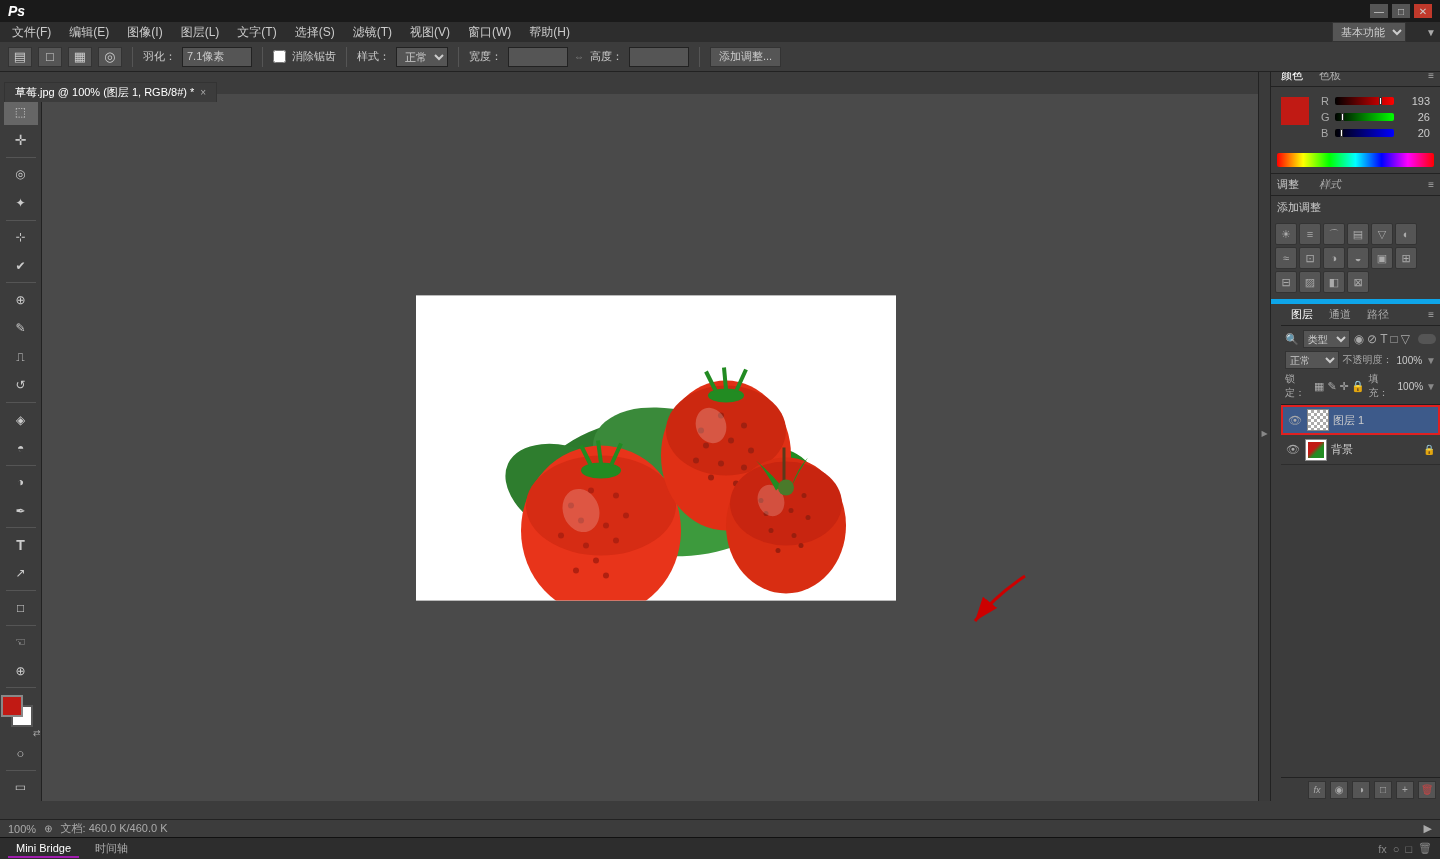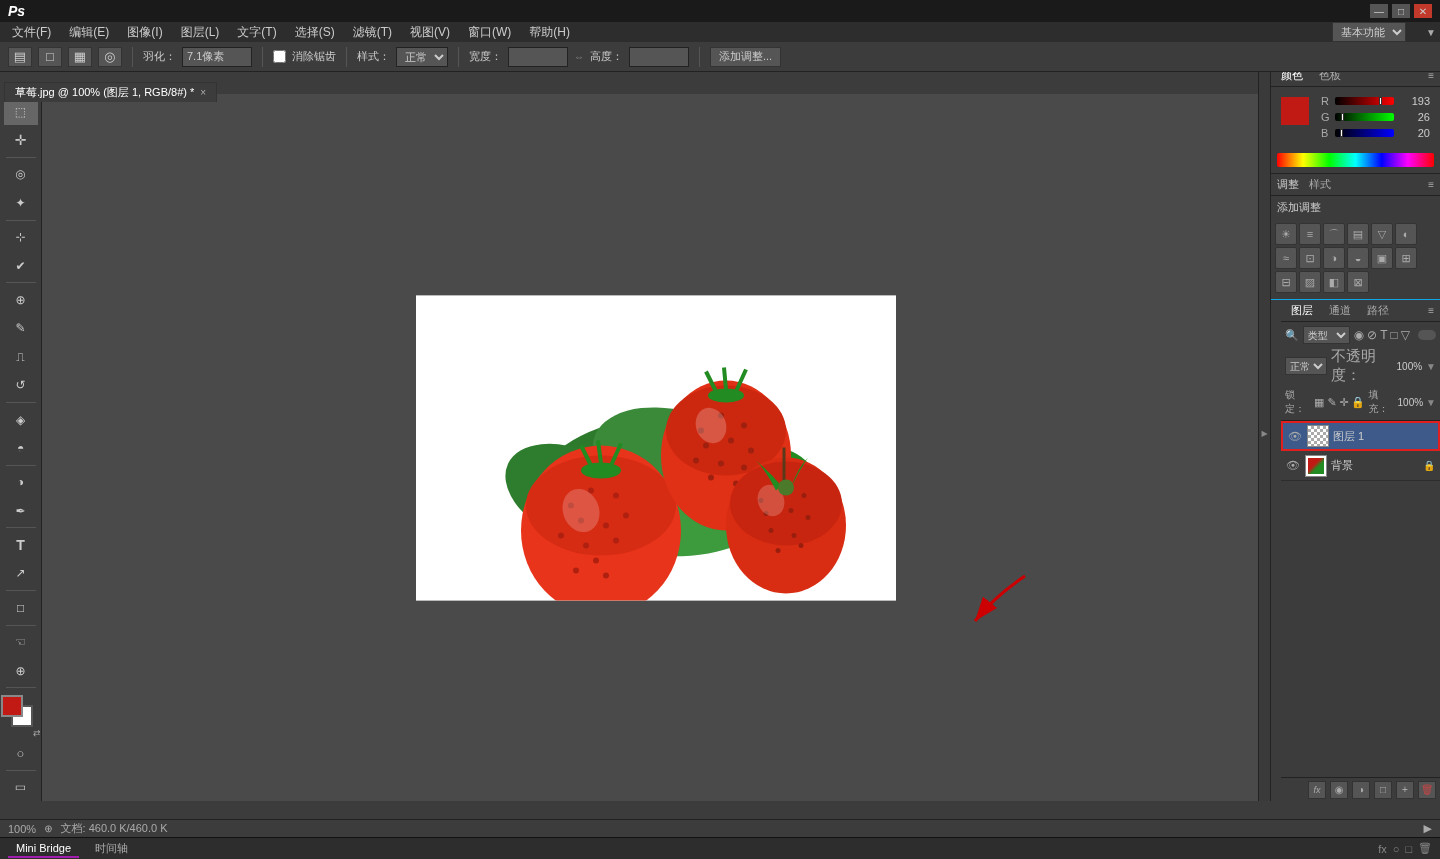--- a/index.html
+++ b/index.html
@@ -318,21 +318,21 @@
     
     .color-panel-inner {
       display: flex;
       align-items: flex-start;
       padding: 4px;
     }
 
     
     #adjustments-panel {
       flex-shrink: 0;
-      border-bottom: 1px solid #0ea5e9;
+      border-bottom: 5px solid #0ea5e9;
     }
     .adj-panel-header {
       height: 22px;
       background: #3c3c3c;
       display: flex;
       align-items: center;
       padding: 0 6px;
       gap: 8px;
       border-bottom: 1px solid #222;
     }
@@ -408,21 +408,21 @@
     }
     .layer-mode-select {
       flex: 1;
       background: #555;
       border: 1px solid #333;
       color: #ccc;
       font-size: 10px;
       height: 18px;
     }
     .layer-opacity-label {
-      font-size: 15px;
+      font-size: 10px;
       color: #aaa;
     }
     .layer-opacity-val {
       font-size: 10px;
       color: #ccc;
     }
     .layer-lock-row {
       display: flex;
       align-items: center;
       gap: 3px;
@@ -885,21 +885,21 @@
           <span class="color-value">20</span>
         </div>
       </div>
     </div>
     <div class="color-spectrum"></div>
   </div>
 
   <div id="adjustments-panel">
     <div class="adj-panel-header">
       <span class="adj-title">调整</span>
-      <span class="adj-title" style="color:#aaa; margin-left:2px;">样式</span>
+      <span class="adj-title" style="color:#aaa; margin-left:12px;font-style:italic;">样式</span>
       <span class="panel-more">≡</span>
     </div>
     <div style="padding: 4px 6px 2px 6px;">
       <span style="font-size:11px; color:#ccc;">添加调整</span>
     </div>
     <div class="adj-icons-row">
 
       <button class="adj-icon-btn" title="亮度/对比度">☀</button>
       <button class="adj-icon-btn" title="色阶">≡</button>
       <button class="adj-icon-btn" title="曲线">⌒</button>

